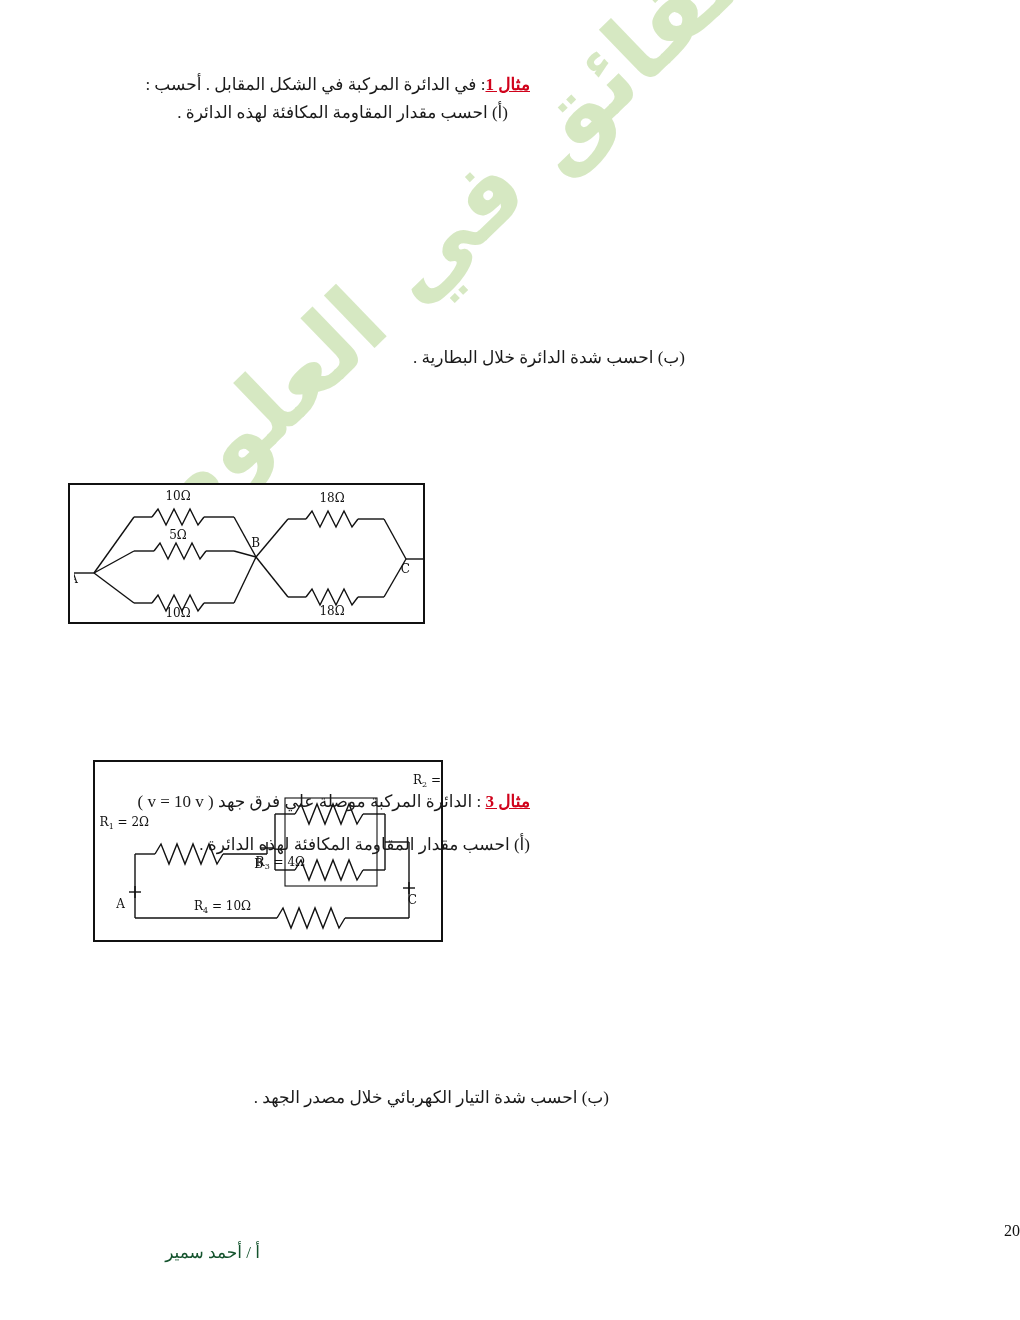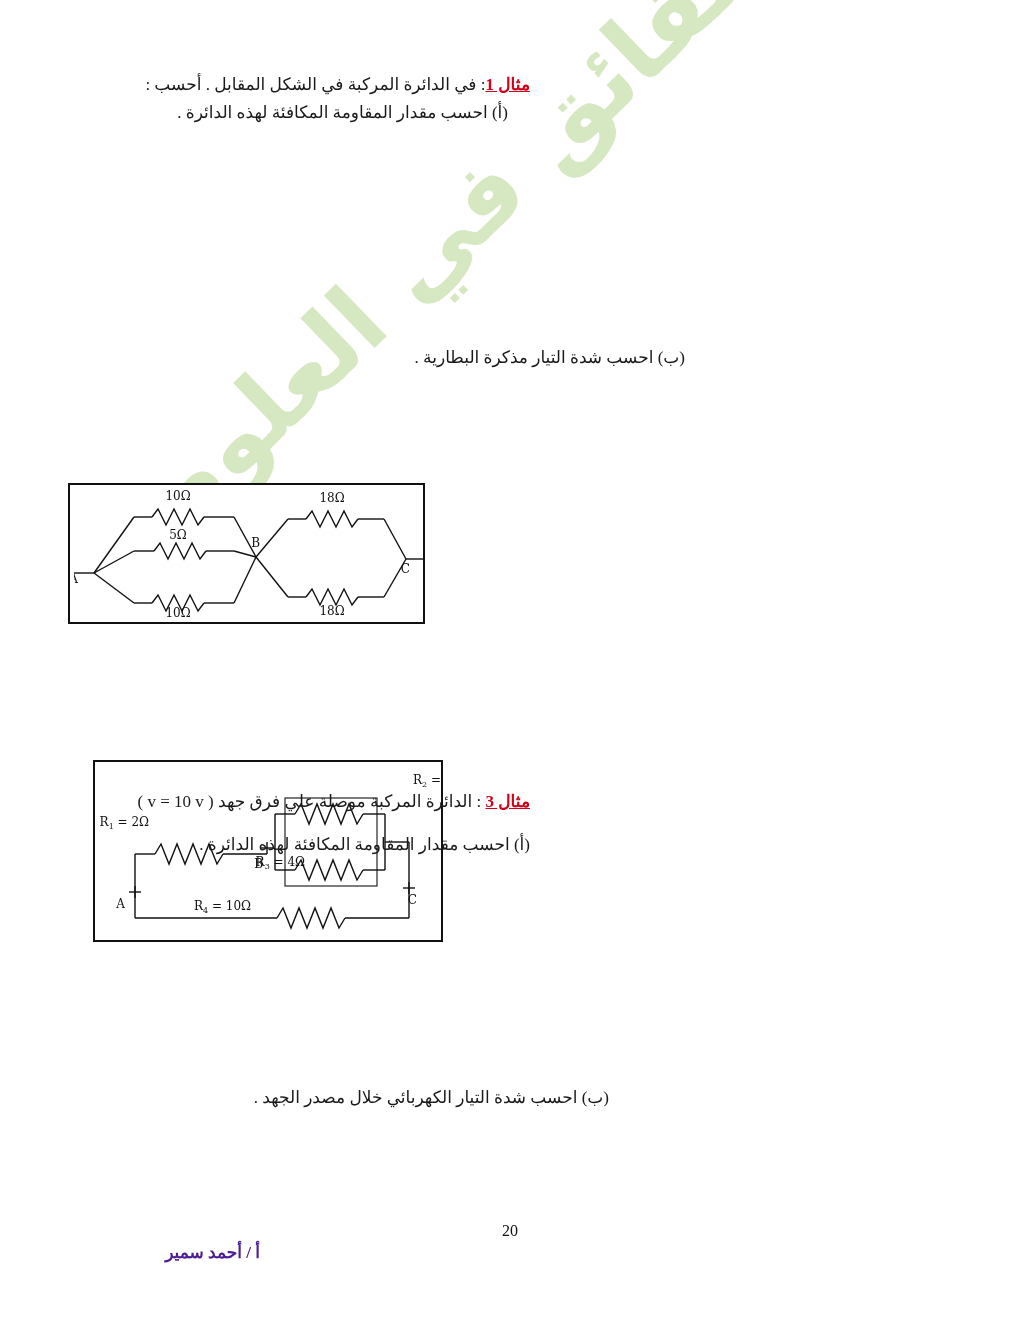--- a/index.html
+++ b/index.html
@@ -85,41 +85,41 @@
     color: #111;
     left: 0;
     width: 1020px;
     text-align: center;
     direction: ltr;
   }
   .footer-author {
     position: absolute;
     z-index: 3;
     font-size: 17px;
-    font-weight: bold;
-    color: #4c1d95;
+    font-weight: normal;
+    color: #14532d;
     direction: rtl;
   }
 </style>
 </head>
 <body>
 
 <div class="page">
 
   <div class="watermark">
     <div class="wm-text wm-1">مذكرة الفائق في العلوم</div>
   </div>
 
   <div class="txt" style="right:490px; top:72px;">
     <span class="label-red">مثال 1</span><span>:  في الدائرة المركبة في الشكل المقابل . أحسب :</span>
   </div>
 
   <div class="txt" style="right:512px; top:100px;">(أ) احسب مقدار المقاومة المكافئة لهذه الدائرة .</div>
 
-  <div class="txt" style="right:335px; top:345px;">(ب) احسب شدة التيار مذكرة البطارية .</div>
+  <div class="txt" style="right:335px; top:345px;">(ب) احسب شدة الدائرة خلال البطارية .</div>
 
 
   <div class="figure" style="left:68px; top:483px; width:353px; height:137px;">
     <svg class="fig-svg" width="349" height="133" viewBox="0 0 349 133" xmlns="http://www.w3.org/2000/svg">
       <g stroke="#111" stroke-width="1.4" fill="none">
 
         <line x1="0" y1="88" x2="20" y2="88"></line>
 
         <line x1="20" y1="88" x2="60" y2="32"></line>
         <line x1="20" y1="88" x2="60" y2="66"></line>
@@ -234,16 +234,16 @@
         <text x="152" y="148">
           <tspan>R</tspan><tspan font-size="8" dy="3">4</tspan><tspan font-size="12" dy="-3"> = 10Ω</tspan>
         </text>
         <text x="26" y="146">A</text>
         <text x="164" y="106">B</text>
         <text x="318" y="142">C</text>
       </g>
     </svg>
   </div>
 
-  <div class="page-number" style="top:1222px;">20</div>
+  <div class="page-number" style="top:1222px;text-align:right;">20</div>
   <div class="footer-author" style="right:760px; top:1242px;">أ / أحمد سمير</div>
 
 </div>
 
 </body></html>

